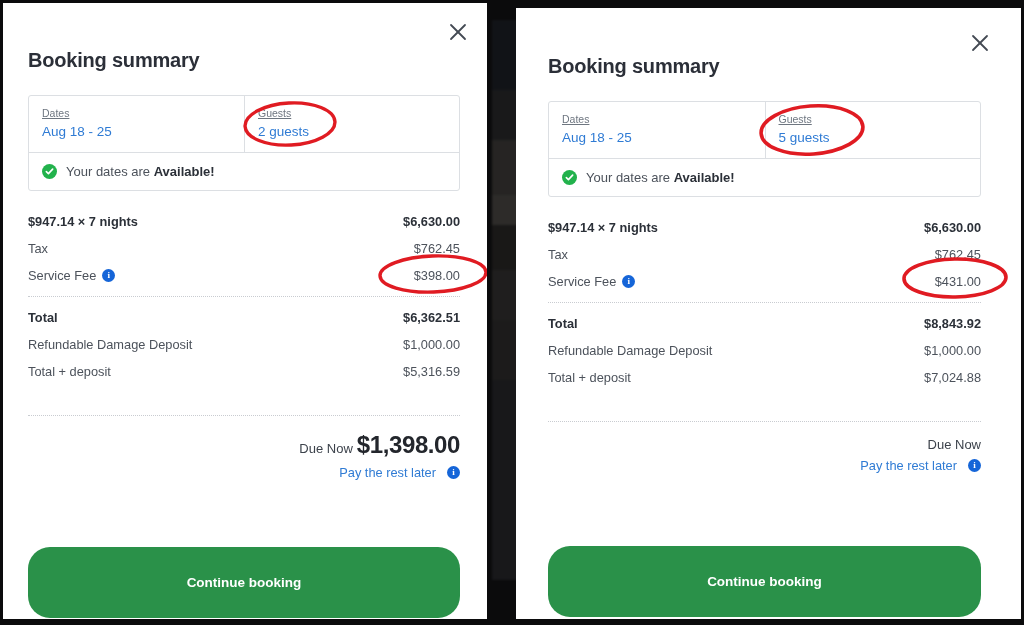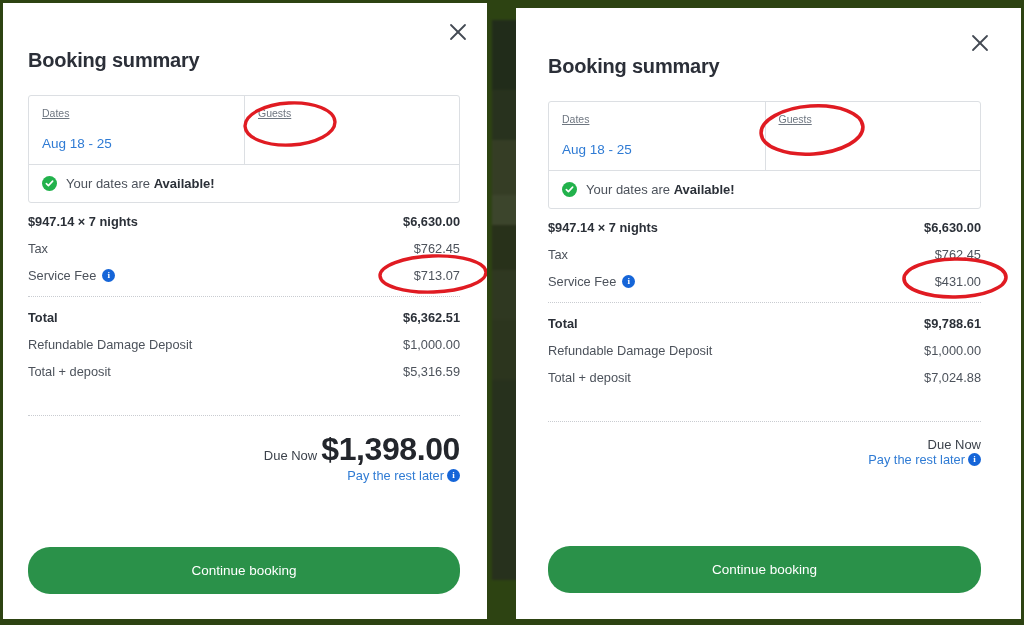--- a/index.html
+++ b/index.html
@@ -9,21 +9,21 @@
     height: 625px;
     overflow: hidden;
     font-family: "Liberation Sans", sans-serif;
     background: #2e2e31;
   }
 
   #screen {
     position: relative;
     width: 1024px;
     height: 625px;
-    background: #4d7c0f;
+    background: #000000;
     overflow: hidden;
   }
 
   
   .backdrop-photo {
     position: absolute;
     left: 492px;
     top: 20px;
     width: 26px;
     height: 560px;
@@ -93,21 +93,21 @@
     color: #6e7680;
     line-height: 15px;
     display: block;
     text-decoration: underline;
   }
   .info-value {
     font-size: 13.5px;
     color: #2f7bd4;
     line-height: 19px;
     display: block;
-    margin-top: 13px;
+    margin-top: 1px;
   }
   .avail-row {
     border-top: 1px solid #dcdfe3;
     display: flex;
     align-items: center;
     gap: 9px;
     padding: 11px 13px;
   }
   .avail-text {
     font-size: 13px;
@@ -159,43 +159,44 @@
 
   
   .due-block { text-align: right; }
   .due-line {
     display: flex;
     align-items: baseline;
     justify-content: flex-end;
     gap: 4px;
   }
   .due-label { font-size: 13px; color: #3c424b; font-weight: 400; }
-  .due-amount { font-size: 32px; font-weight: 700; color: #23262c; letter-spacing: -0.4px; }
+  .due-amount { font-size: 24px; font-weight: 700; color: #23262c; letter-spacing: -0.4px; }
   .pay-later {
+    margin-top: 6px;
     display: flex;
     align-items: center;
     justify-content: flex-end;
-    gap: 3px;
+    gap: 11px;
     font-size: 12.8px;
     color: #2f7bd4;
     cursor: pointer;
   }
 
   
   .cta-btn {
     display: block;
     width: 100%;
     border: none;
     border-radius: 22px;
     background: #2a9149;
     color: #fff;
     font-size: 13.5px;
-    font-weight: 400;
+    font-weight: 700;
     font-family: "Liberation Sans", sans-serif;
-    padding: 16px 0;
+    padding: 28px 0;
     cursor: pointer;
   }
 
   
   .annot {
     position: absolute;
     pointer-events: none;
   }
   .annot ellipse { fill: none; stroke: #e01b22; }
 </style>
@@ -220,20 +221,21 @@
       <div class="panel-title" style="position:absolute; left:25px; top:46px;">Booking summary</div>
 
       <div class="info-box" style="position:absolute; left:25px; top:92px; width:432px;">
         <div class="info-row-top">
           <div class="info-cell">
             <span class="info-label">Dates</span>
             <span class="info-value">Aug 18 - 25</span>
           </div>
           <div class="info-cell">
             <span class="info-label">Guests</span>
+            <span class="info-value">2 guests</span>
           </div>
         </div>
         <div class="avail-row">
           <span class="check-icon">
             <svg width="9" height="9" viewBox="0 0 10 10">
               <polyline points="1.5,5.2 3.8,7.4 8.5,2.4" fill="none" stroke="#ffffff" stroke-width="1.8" stroke-linecap="round" stroke-linejoin="round"></polyline>
             </svg>
           </span>
           <span class="avail-text"><span>Your dates are </span><b>Available!</b></span>
         </div>
@@ -253,21 +255,21 @@
               <span>Tax</span>
             </span>
           <span class="val">$762.45</span>
         </div>
 
         <div class="price-row">
           <span class="lbl">
             <span>Service Fee</span>
             <span class="info-dot">i</span>
           </span>
-          <span class="val">$713.07</span>
+          <span class="val">$398.00</span>
         </div>
 
         <div class="dotted-sep"></div>
 
         <div class="price-row bold">
           <span class="lbl">
               <span>Total</span>
             </span>
           <span class="val">$6,362.51</span>
         </div>
@@ -326,20 +328,21 @@
       <div class="panel-title" style="position:absolute; left:32px; top:47px;">Booking summary</div>
 
       <div class="info-box" style="position:absolute; left:32px; top:93px; width:433px;">
         <div class="info-row-top">
           <div class="info-cell">
             <span class="info-label">Dates</span>
             <span class="info-value">Aug 18 - 25</span>
           </div>
           <div class="info-cell">
             <span class="info-label">Guests</span>
+            <span class="info-value">5 guests</span>
           </div>
         </div>
         <div class="avail-row">
           <span class="check-icon">
             <svg width="9" height="9" viewBox="0 0 10 10">
               <polyline points="1.5,5.2 3.8,7.4 8.5,2.4" fill="none" stroke="#ffffff" stroke-width="1.8" stroke-linecap="round" stroke-linejoin="round"></polyline>
             </svg>
           </span>
           <span class="avail-text"><span>Your dates are </span><b>Available!</b></span>
         </div>
@@ -368,21 +371,21 @@
           </span>
           <span class="val">$431.00</span>
         </div>
 
         <div class="dotted-sep"></div>
 
         <div class="price-row bold">
           <span class="lbl">
               <span>Total</span>
             </span>
-          <span class="val">$9,788.61</span>
+          <span class="val">$8,843.92</span>
         </div>
 
         <div class="price-row">
           <span class="lbl">
               <span>Refundable Damage Deposit</span>
             </span>
           <span class="val">$1,000.00</span>
         </div>
 
         <div class="price-row">

